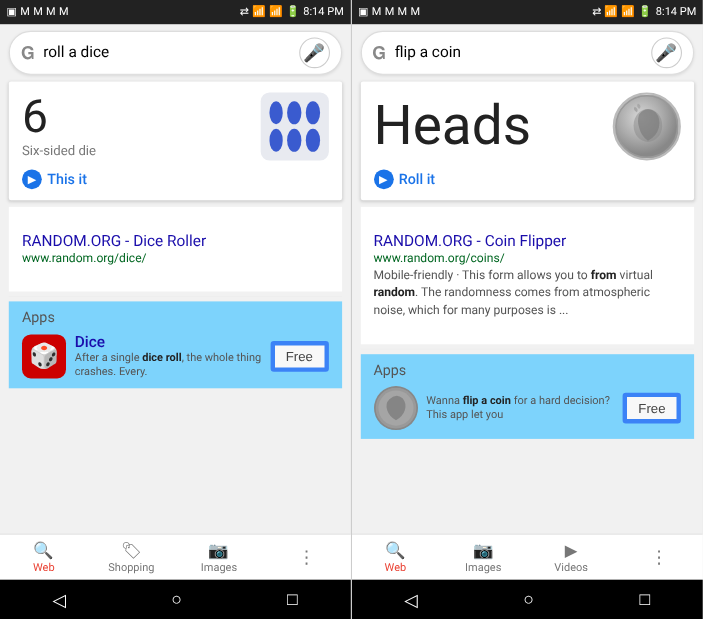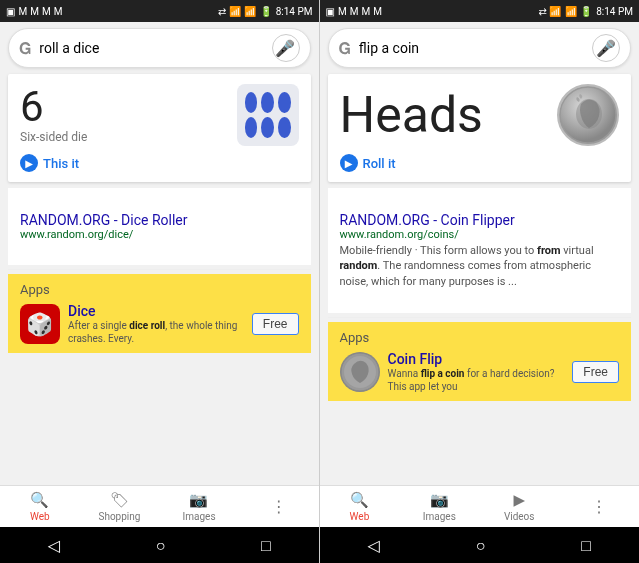--- a/index.html
+++ b/index.html
@@ -181,21 +181,21 @@
       color: #545454;
       line-height: 1.4;
       margin-top: 2px;
     }
     .result-desc b {
       font-weight: 700;
       color: #222;
     }
     
     .apps-section {
-      background: #fde047;
+      background: #7dd3fc;
       margin: 0 8px 4px 8px;
       padding: 8px 12px;
       flex-shrink: 0;
     }
     .apps-label {
       font-size: 13px;
       color: #555;
       margin-bottom: 6px;
     }
     .app-item {
@@ -234,21 +234,21 @@
     .app-desc {
       font-size: 10px;
       color: #555;
       line-height: 1.3;
     }
     .app-desc b {
       color: #222;
       font-weight: 700;
     }
     .free-btn {
-      border: 1px solid #3b82f6;
+      border: 4px solid #3b82f6;
       border-radius: 3px;
       padding: 3px 10px;
       font-size: 12px;
       color: #444;
       background: #f8f8f8;
       cursor: pointer;
       flex-shrink: 0;
     }
     
     .bottom-nav {
@@ -474,21 +474,20 @@
     <div class="apps-label">Apps</div>
     <div class="app-item">
       <div class="app-icon app-icon-coin">
         <svg width="40" height="40" viewBox="0 0 40 40">
           <circle cx="20" cy="20" r="19" fill="#999" stroke="#888" stroke-width="1"></circle>
           <circle cx="20" cy="20" r="16" fill="#aaa" opacity="0.7"></circle>
           <path d="M14 12 Q20 6 26 11 Q30 16 28 22 Q26 28 20 31 Q14 28 12 22 Q10 16 14 12Z" fill="#777" opacity="0.7"></path>
         </svg>
       </div>
       <div class="app-info">
-        <div class="app-name">Coin Flip</div>
         <div class="app-desc">Wanna <b>flip a coin</b> for a hard decision? This app let you</div>
       </div>
       <button class="free-btn">Free</button>
     </div>
   </div>
 
   <div class="bottom-nav" style="margin-top:auto;">
     <div class="nav-item active">
       <span class="nav-icon">🔍</span>
       <span>Web</span>

